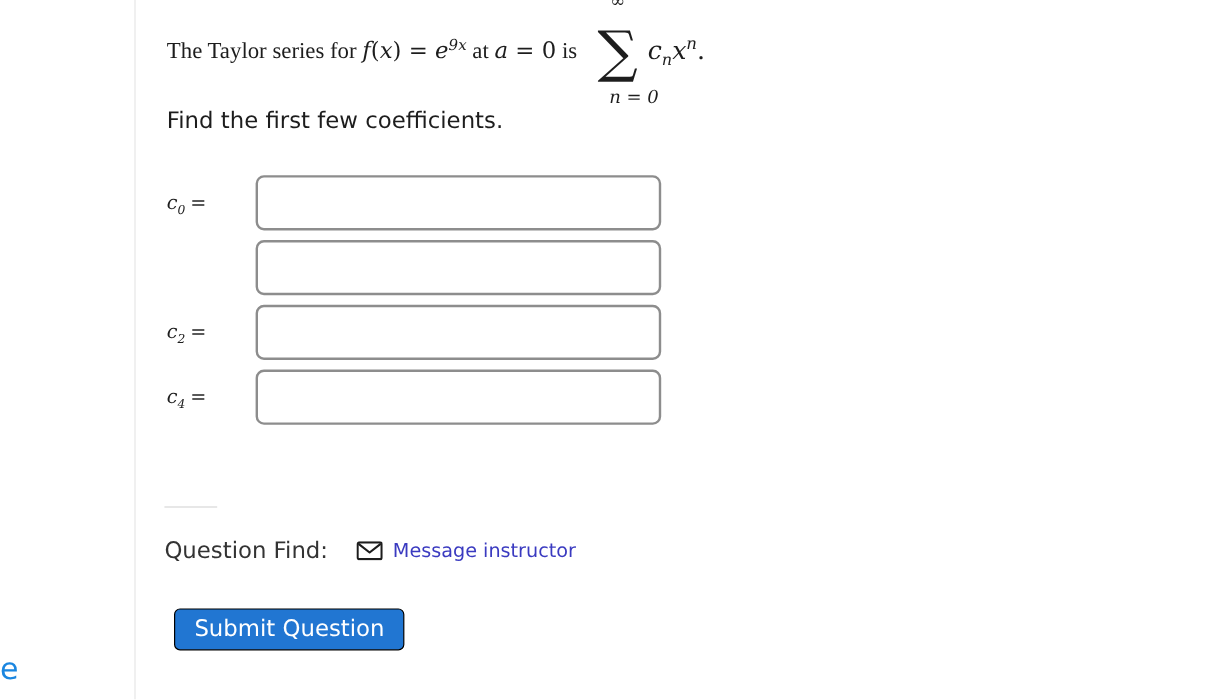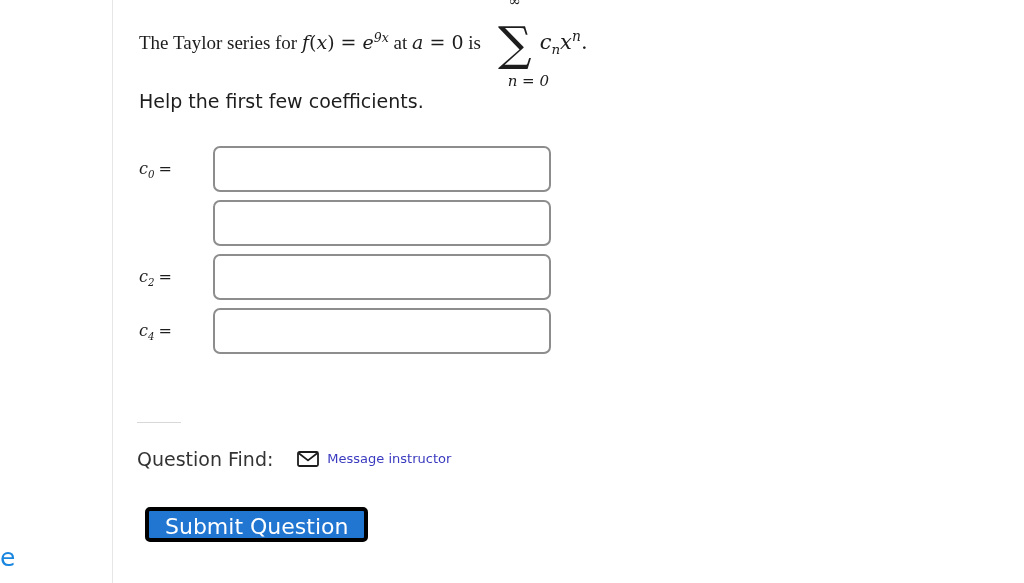--- a/index.html
+++ b/index.html
@@ -190,40 +190,40 @@
   }
   #envelope-icon {
     display: inline-block;
     width: 22px; height: 16px;
     margin-left: 24px;
     margin-right: 8px;
     flex: 0 0 auto;
   }
   #envelope-icon svg { display: block; }
   #message-instructor-link {
-    font-size: 13px;
+    font-size: 16px;
     line-height: 26px;
     color: #3a3ac0;
     text-decoration: none;
     cursor: pointer;
   }
 
   
   #submit-question-button {
     position: absolute;
     left: 8px; top: 507px;
     height: 35px;
     padding: 0 16px;
     box-sizing: border-box;
     background: #2176d2;
-    border: 4px solid #000000;
+    border: 1px solid #000000;
     border-radius: 5px;
     color: #ffffff;
     font-family: "DejaVu Sans", sans-serif;
-    font-size: 22px;
+    font-size: 19px;
     line-height: 31px;
     white-space: nowrap;
     cursor: pointer;
   }
 </style>
 </head>
 <body>
 
 <div id="left-rail"></div>
 <div id="content-divider"></div>
@@ -232,21 +232,21 @@
 <div id="content">
 
   <div id="prompt-line">
     <span class="txt">The Taylor series for </span><span class="mathit">f</span><span class="mathrm">(</span><span class="mathit">x</span><span class="mathrm">)</span><span class="mathrm"> = </span><span class="mathit">e</span><span class="sup mathit">9</span><span class="sup mathit">x</span><span class="txt"> at </span><span class="mathit">a</span><span class="mathrm"> = </span><span class="mathrm">0</span><span class="txt"> is </span><span class="bigsum">
         <span class="lim-top">∞</span>
         <span class="sigma">∑</span>
         <span class="lim-bot">n = 0</span>
       </span><span id="sum-term"><span>c</span><span class="sub">n</span><span>x</span><span class="sup">n</span><span class="mathrm">.</span></span>
   </div>
 
-  <div id="instruction-line">Help the first few coefficients.</div>
+  <div id="instruction-line">Find the first few coefficients.</div>
 
   <div id="answer-rows">
 
     <div class="answer-row">
       <span class="coef-label"><span>c</span><span class="sub">0</span><span class="eq">=</span></span>
       <input class="answer-input" type="text" value="" style="">
     </div>
 
     <div class="answer-row">
       <input class="answer-input" type="text" value="" style="">

